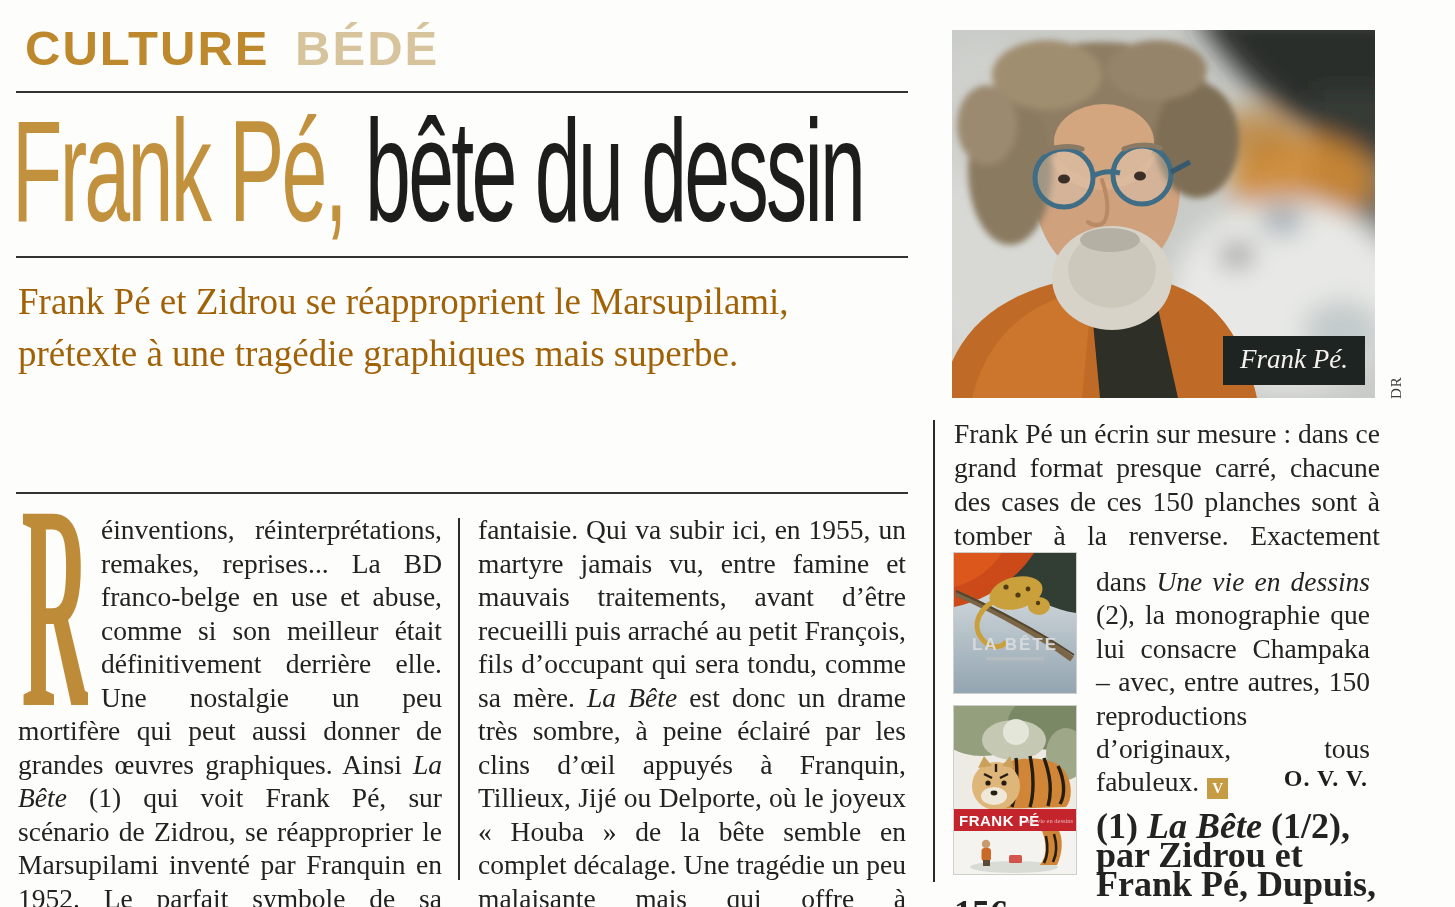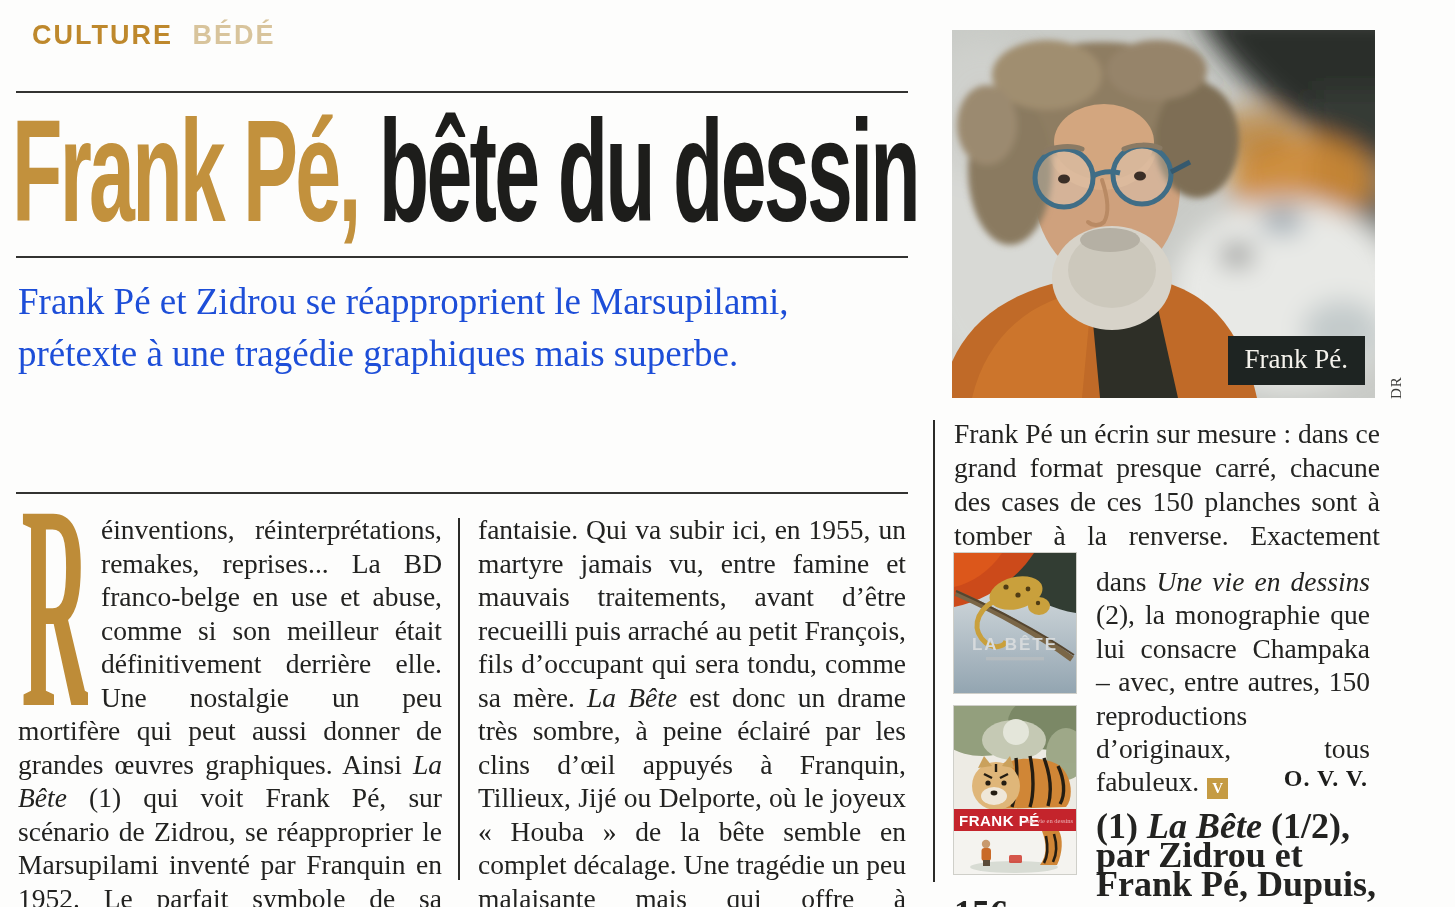--- a/index.html
+++ b/index.html
@@ -10,58 +10,58 @@
     --text:#232321;
     --red:#C4242C;
   }
   html,body{margin:0;padding:0;background:#fff;}
   .page{
     position:relative;width:1455px;height:907px;background:#fdfdfc;
     overflow:hidden;font-family:"Liberation Serif",serif;color:var(--text);
   }
   
   .kicker{
-    position:absolute;left:32px;top:20px;
+    position:absolute;left:25px;top:20px;
     font-family:"Liberation Sans",sans-serif;font-weight:700;
-    font-size:27px;letter-spacing:2px;white-space:nowrap;
+    font-size:49px;letter-spacing:2px;white-space:nowrap;
   }
   .k-section{color:#BE882C;}
   .k-topic{color:var(--gold-light);margin-left:10px;}
   
   .rule{position:absolute;left:16px;width:892px;height:2px;background:#333331;}
   .rule-top{top:91px;}
   .rule-mid{top:256px;}
   .rule-low{top:492px;height:1.6px;}
   .vrule{position:absolute;width:1.6px;background:#2a2a28;}
   .vr1{left:458px;top:518px;height:362px;}
   .vr2{left:933px;top:420px;height:462px;}
   
-  .headline{position:absolute;left:12px;top:97px;margin:0;width:905px;height:155px;font-weight:700;text-align:right;}
+  .headline{position:absolute;left:12px;top:97px;margin:0;width:905px;height:155px;font-weight:400;text-align:right;}
   .hl-inner{
     display:inline-block;white-space:nowrap;
     font-family:"Liberation Sans",sans-serif;font-size:150px;line-height:1.02;
     letter-spacing:-5px;transform:scale(0.55,0.97);transform-origin:0 0;
   }
   .hl-gold{color:var(--gold-head);}
   .hl-dark{color:var(--ink);}
   
   .standfirst{position:absolute;left:18px;top:276px;width:895px;
-    font-size:37px;line-height:52px;color:#1d4ed8;}
+    font-size:37px;line-height:52px;color:#a16207;}
   .standfirst div{white-space:nowrap;}
   
   .col{position:absolute;top:513px;font-size:27.5px;line-height:33.5px;
     text-align:justify;color:#222220;}
   .col p{margin:0;text-align-last:justify;}
   .col1{left:18px;width:424px;}
   .col2{left:478px;width:428px;}
   .dropcap{float:left;width:70px;height:201px;margin-right:13px;}
   .dropcap text{font-family:"Liberation Serif",serif;font-weight:700;fill:var(--gold);}
   
   .rightcol{position:absolute;left:952px;top:0;width:440px;}
-  .photo{position:absolute;left:0;top:30px;width:423px;height:368px;overflow:hidden;background:#3b82f6;}
+  .photo{position:absolute;left:0;top:30px;width:423px;height:368px;overflow:hidden;background:#3b82f6;font-style:italic;}
   .photo-caption{
     position:absolute;right:10px;bottom:13px;background:#1E2422;color:#F4F2EC;
     font-size:27px;line-height:1;padding:10px 17px 12px;font-family:"Liberation Serif",serif;
   }
   .credit{
     position:absolute;left:436px;top:399px;transform:rotate(-90deg);
     transform-origin:0 0;font-size:15px;letter-spacing:1px;color:#3d3d3b;white-space:nowrap;
   }
   .rc-p1{
     position:absolute;left:2px;top:417px;width:426px;margin:0;

